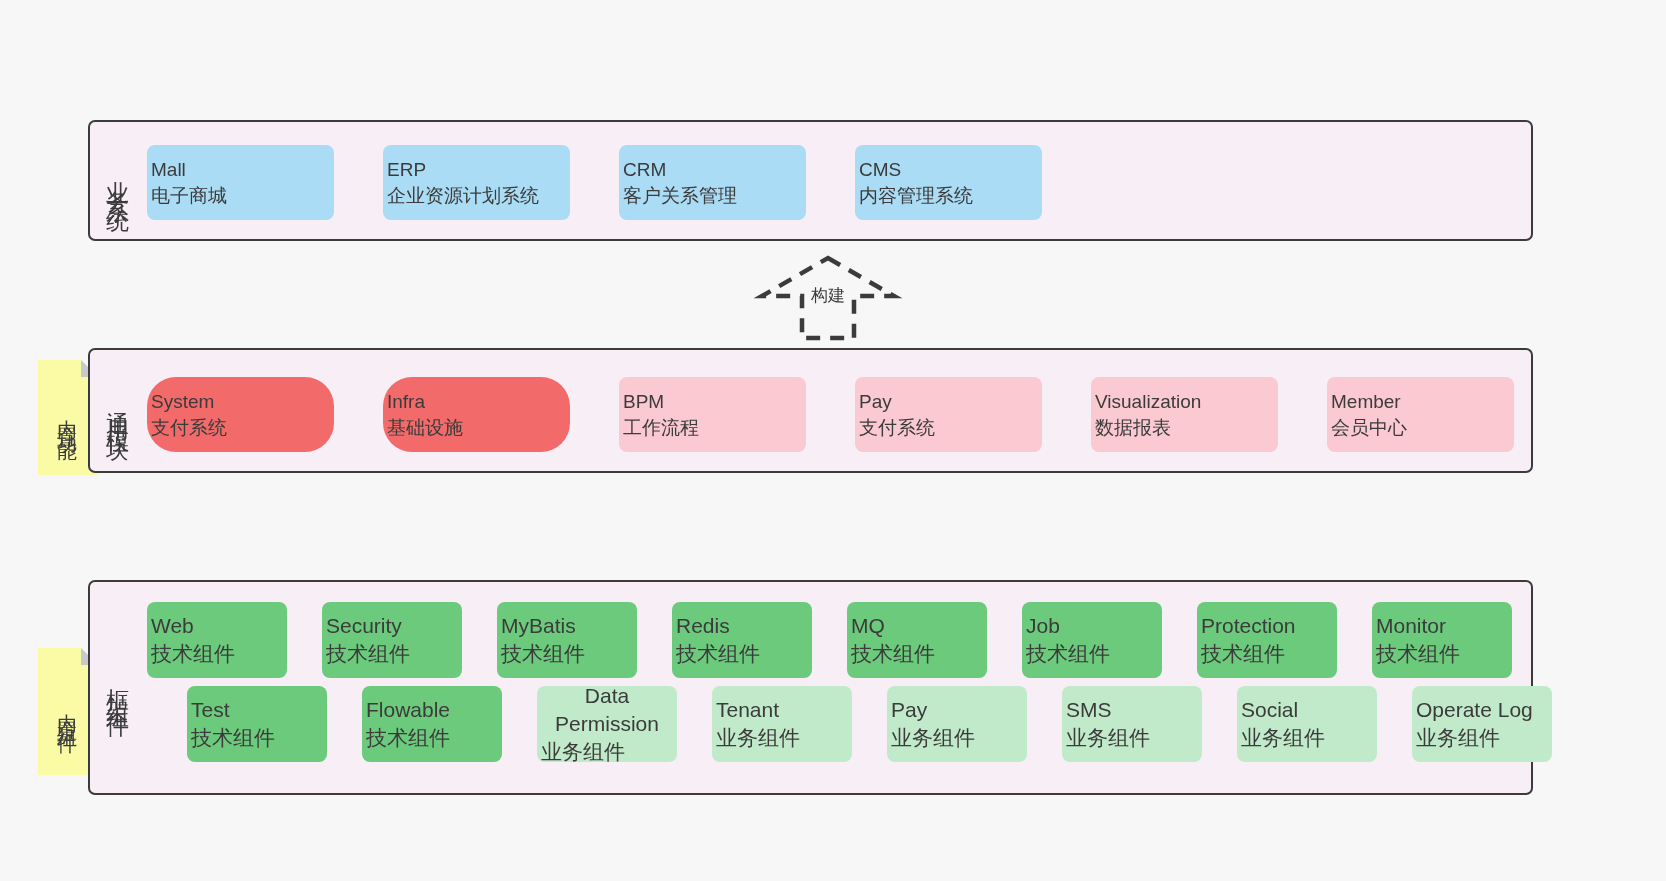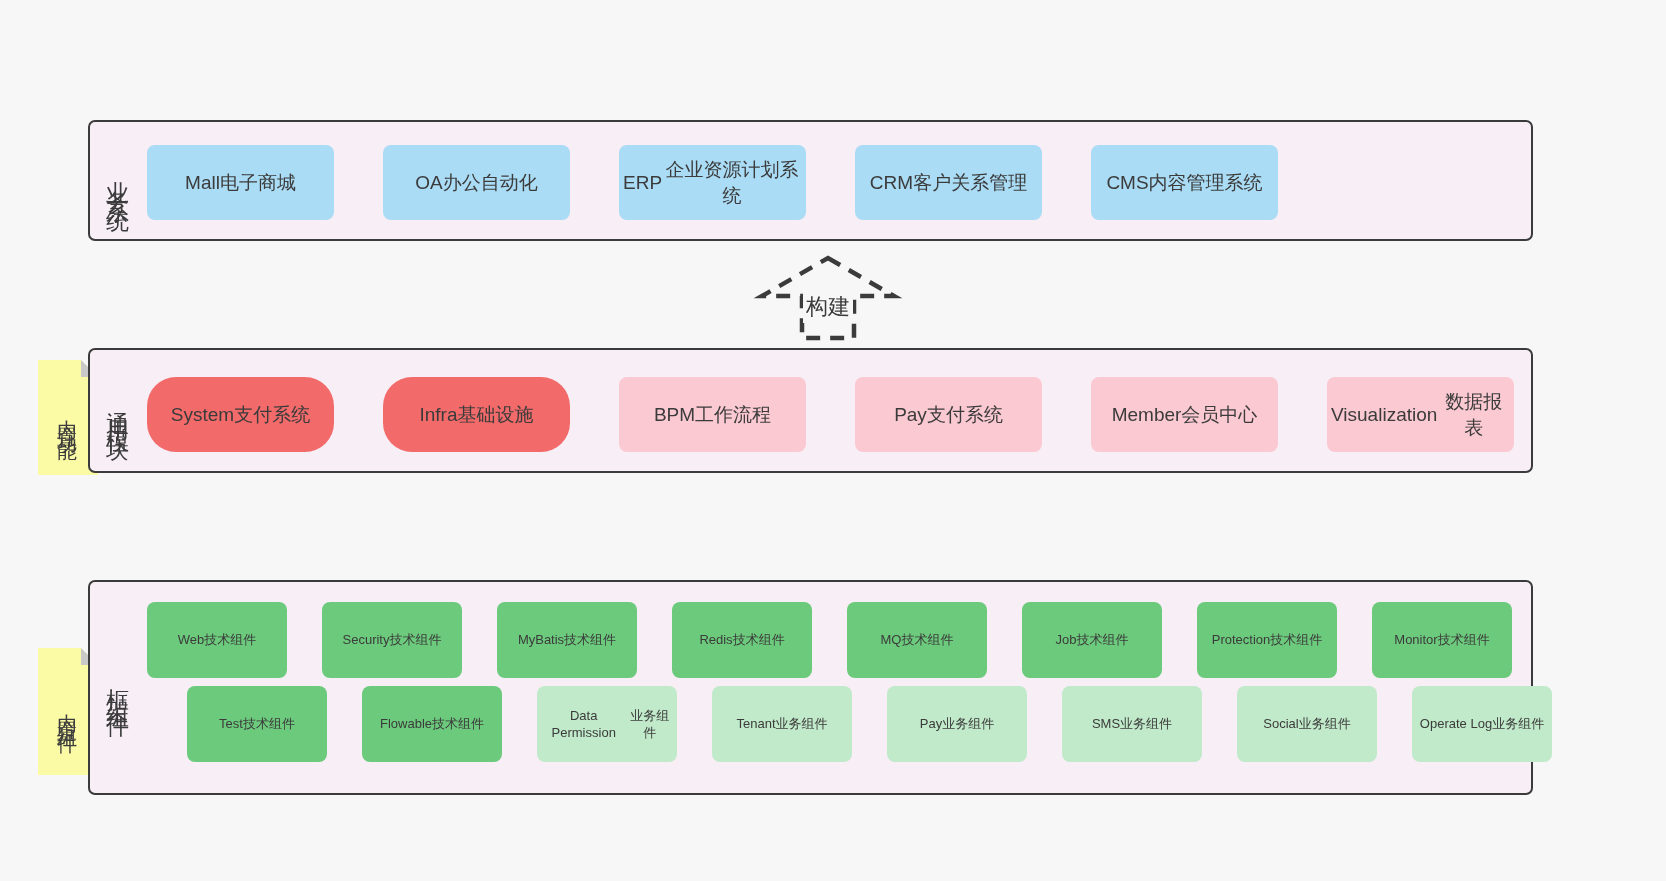--- a/index.html
+++ b/index.html
@@ -37,25 +37,25 @@
   .grid{position:absolute; left:57px; display:grid;}
   .grid-6{grid-template-columns:repeat(6,187px); column-gap:49px;}
   .grid-8{grid-template-columns:repeat(8,140px); column-gap:35px;}
   #grid-business{top:23px;}
   #grid-modules{top:27px;}
   #grid-comp-row1{top:20px;}
   #grid-comp-row2{top:104px;padding-left:40px;}
 
   .box{
     height:75px; border-radius:8px;
-    display:flex; flex-direction:row; align-items:center; justify-content:center;
+    display:flex; flex-direction:column; align-items:flex-start; justify-content:center;
     text-align:center; font-size:19px; line-height:1.32; color:var(--text);
     padding:2px 4px;
   }
-  .grid-8 .box{height:76px; font-size:13px;}
+  .grid-8 .box{height:76px; font-size:21px;}
   .v-blue{background:var(--blue);}
   .v-red{background:var(--red);border-radius:29px;}
   .v-pink{background:var(--pink);}
   .v-green{background:var(--green);}
   .v-green_light{background:var(--green-light);}
 
   .sticky{
     position:absolute; left:38px; width:60px; background:var(--sticky); z-index:1;
     clip-path:polygon(0 0, calc(100% - 17px) 0, 100% 17px, 100% 100%, 0 100%);
     display:flex; align-items:center; justify-content:center;
@@ -73,22 +73,22 @@
 
   .arrow{position:absolute; width:140px; height:86px; z-index:1;}
   #arrow-build{left:758px; top:255px;}
   #arrow-implement{left:771px; top:487px;}
   .arrow svg{position:absolute; inset:0; width:100%; height:100%; overflow:visible;}
   .arrow polygon{
     fill:none; stroke:var(--border); stroke-width:4.5;
     stroke-dasharray:14 10; stroke-linejoin:miter;
   }
   .arrow-label{
-    position:absolute; left:50%; top:52px; transform:translate(-50%,-50%);
-    background:var(--page-bg); padding:1px 3px; font-size:22px; color:var(--text);
+    position:absolute; left:50%; top:40px; transform:translate(-50%,-50%);
+    background:var(--page-bg); padding:1px 3px; font-size:17px; color:var(--text);
     white-space:nowrap;
   }
 </style>
 </head>
 <body>
 
 <div class="canvas">
 
   <div class="sticky" id="sticky-features">
     <span class="fold"></span>
@@ -100,24 +100,20 @@
   </div>
 
   <section class="panel panel-top">
     <div class="vlabel">业务系统</div>
     <div class="grid grid-6" id="grid-business">
         <div class="box v-blue">
           <div>Mall</div>
           <div>电子商城</div>
         </div>
         <div class="box v-blue">
-          <div>OA</div>
-          <div>办公自动化</div>
-        </div>
-        <div class="box v-blue">
           <div>ERP</div>
           <div>企业资源计划系统</div>
         </div>
         <div class="box v-blue">
           <div>CRM</div>
           <div>客户关系管理</div>
         </div>
         <div class="box v-blue">
           <div>CMS</div>
           <div>内容管理系统</div>
@@ -145,26 +141,26 @@
         </div>
         <div class="box v-pink">
           <div>BPM</div>
           <div>工作流程</div>
         </div>
         <div class="box v-pink">
           <div>Pay</div>
           <div>支付系统</div>
         </div>
         <div class="box v-pink">
+          <div>Visualization</div>
+          <div>数据报表</div>
+        </div>
+        <div class="box v-pink">
           <div>Member</div>
           <div>会员中心</div>
-        </div>
-        <div class="box v-pink">
-          <div>Visualization</div>
-          <div>数据报表</div>
         </div>
       </div>
   </section>
 
 
   <section class="panel panel-bot">
     <div class="vlabel">框架组件</div>
     <div class="grid grid-8" id="grid-comp-row1">
         <div class="box v-green">
           <div>Web</div>

